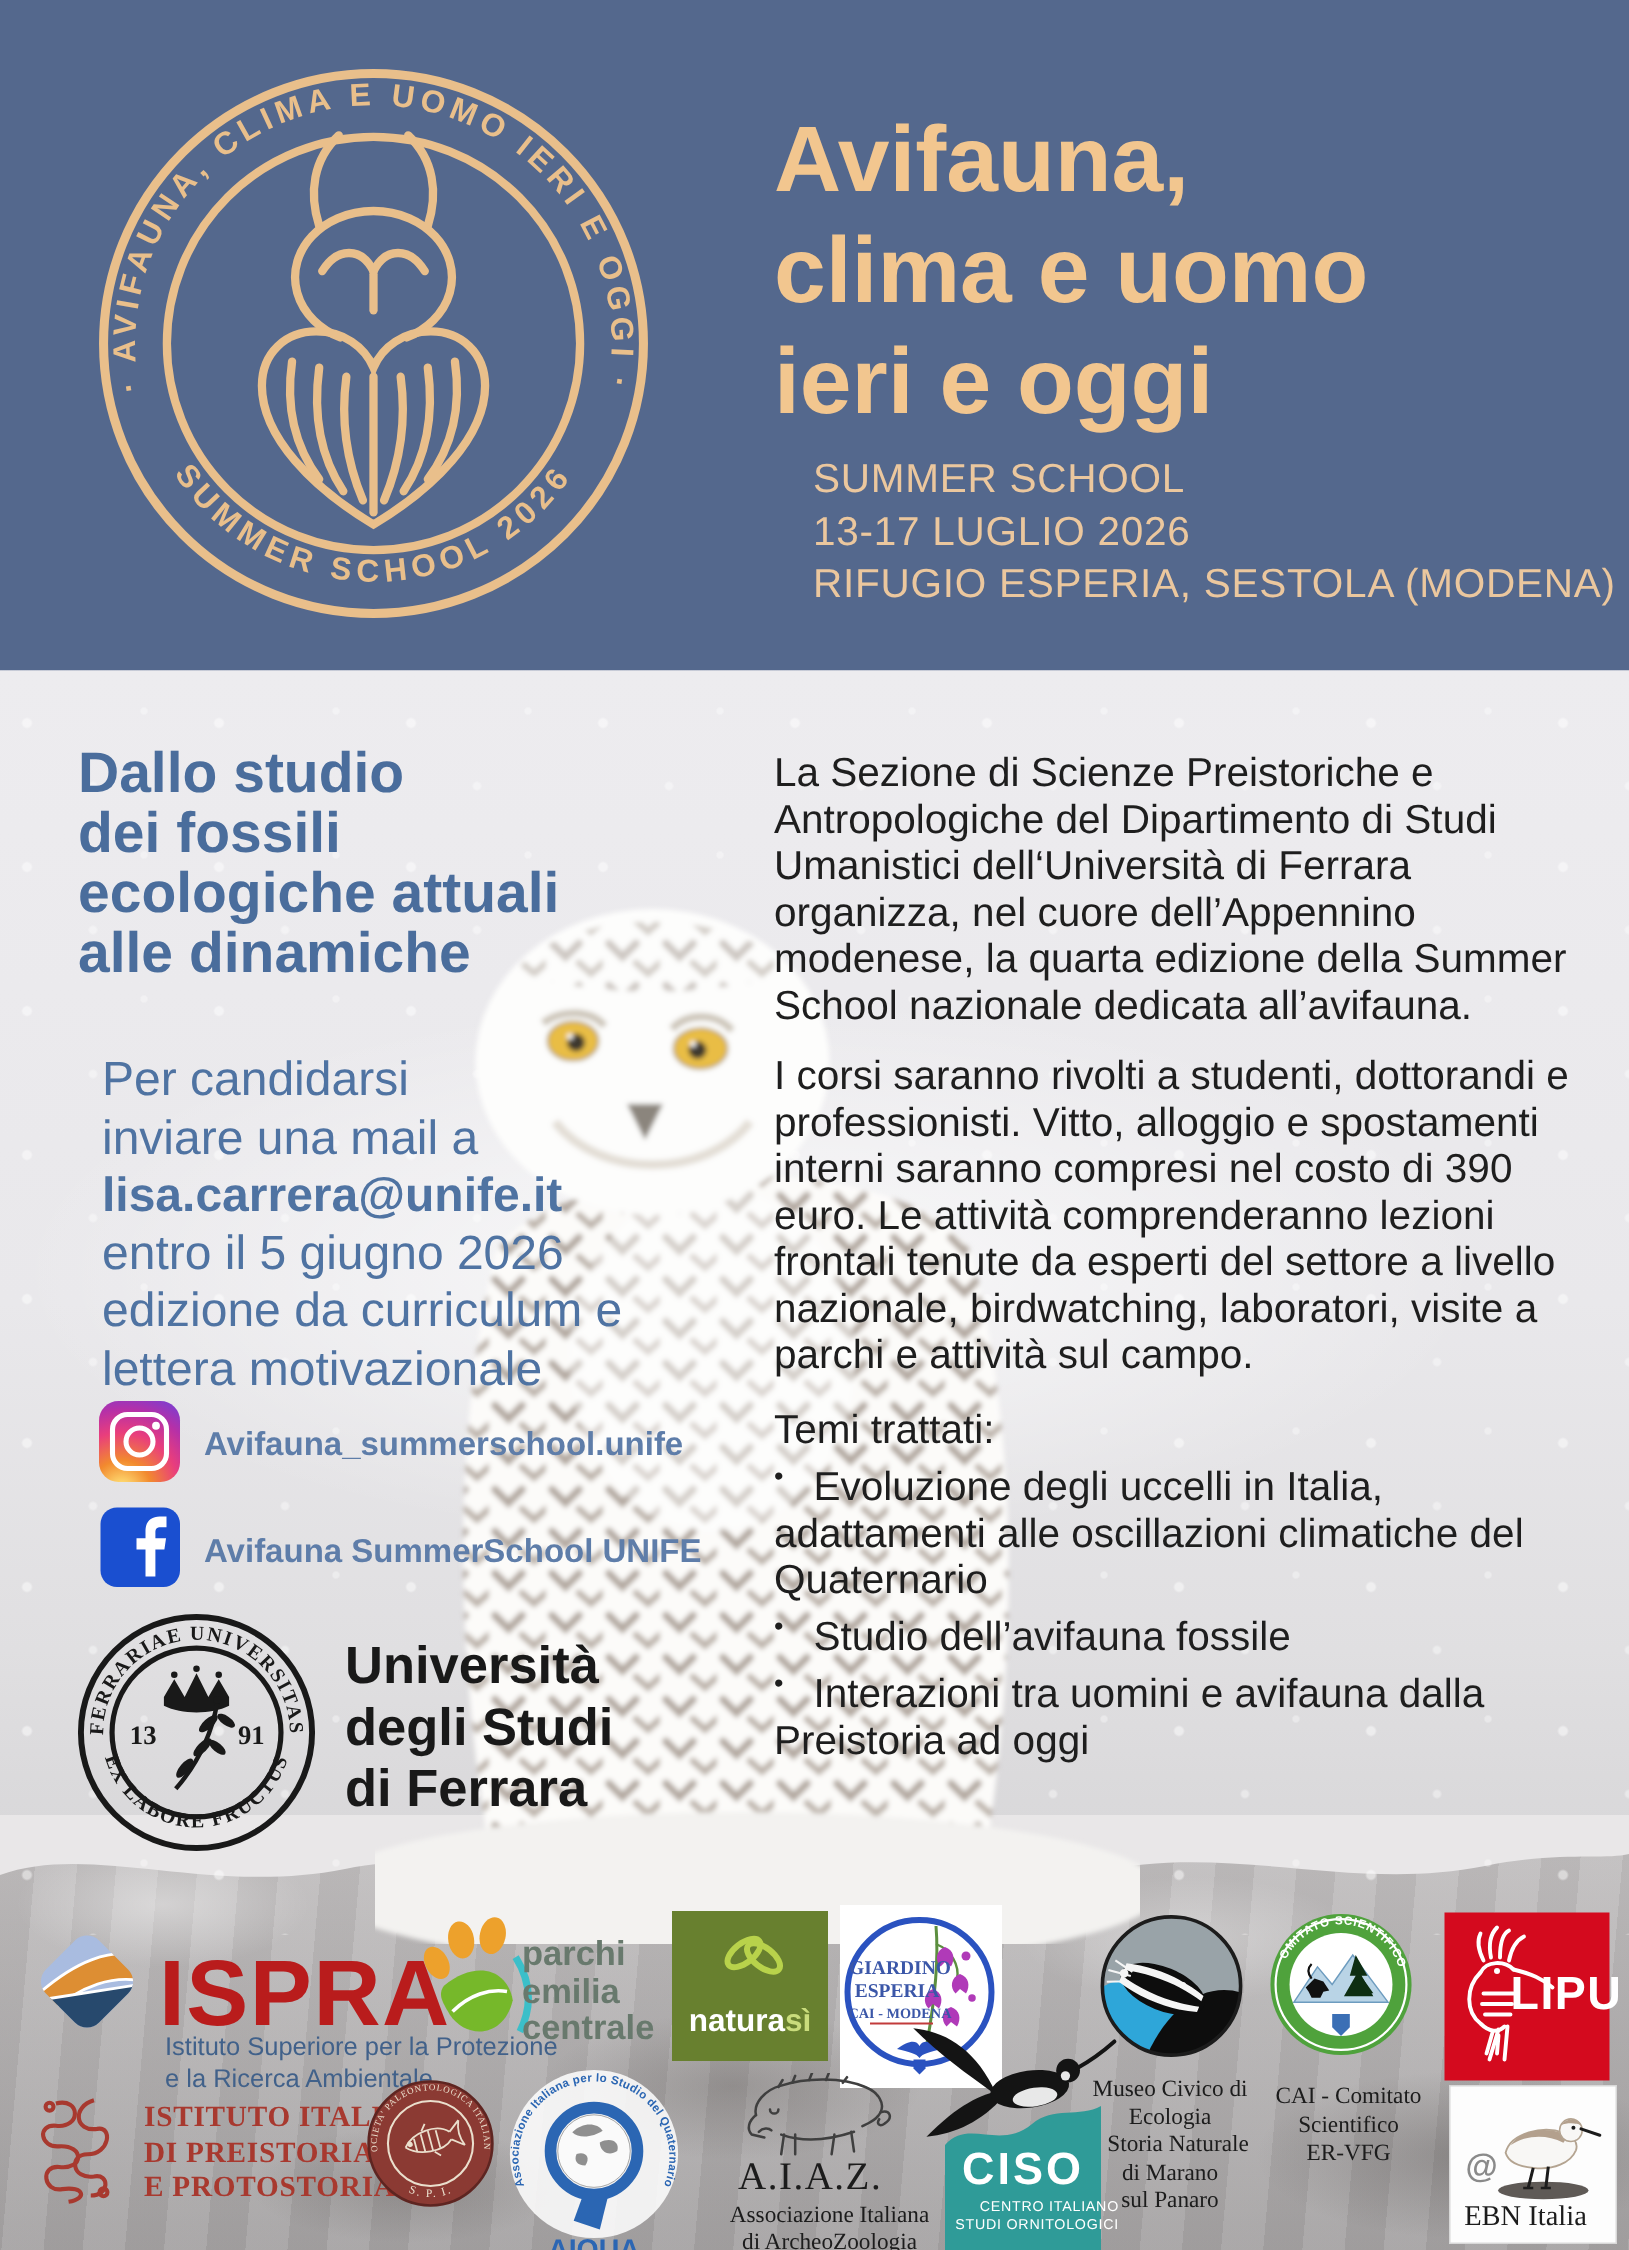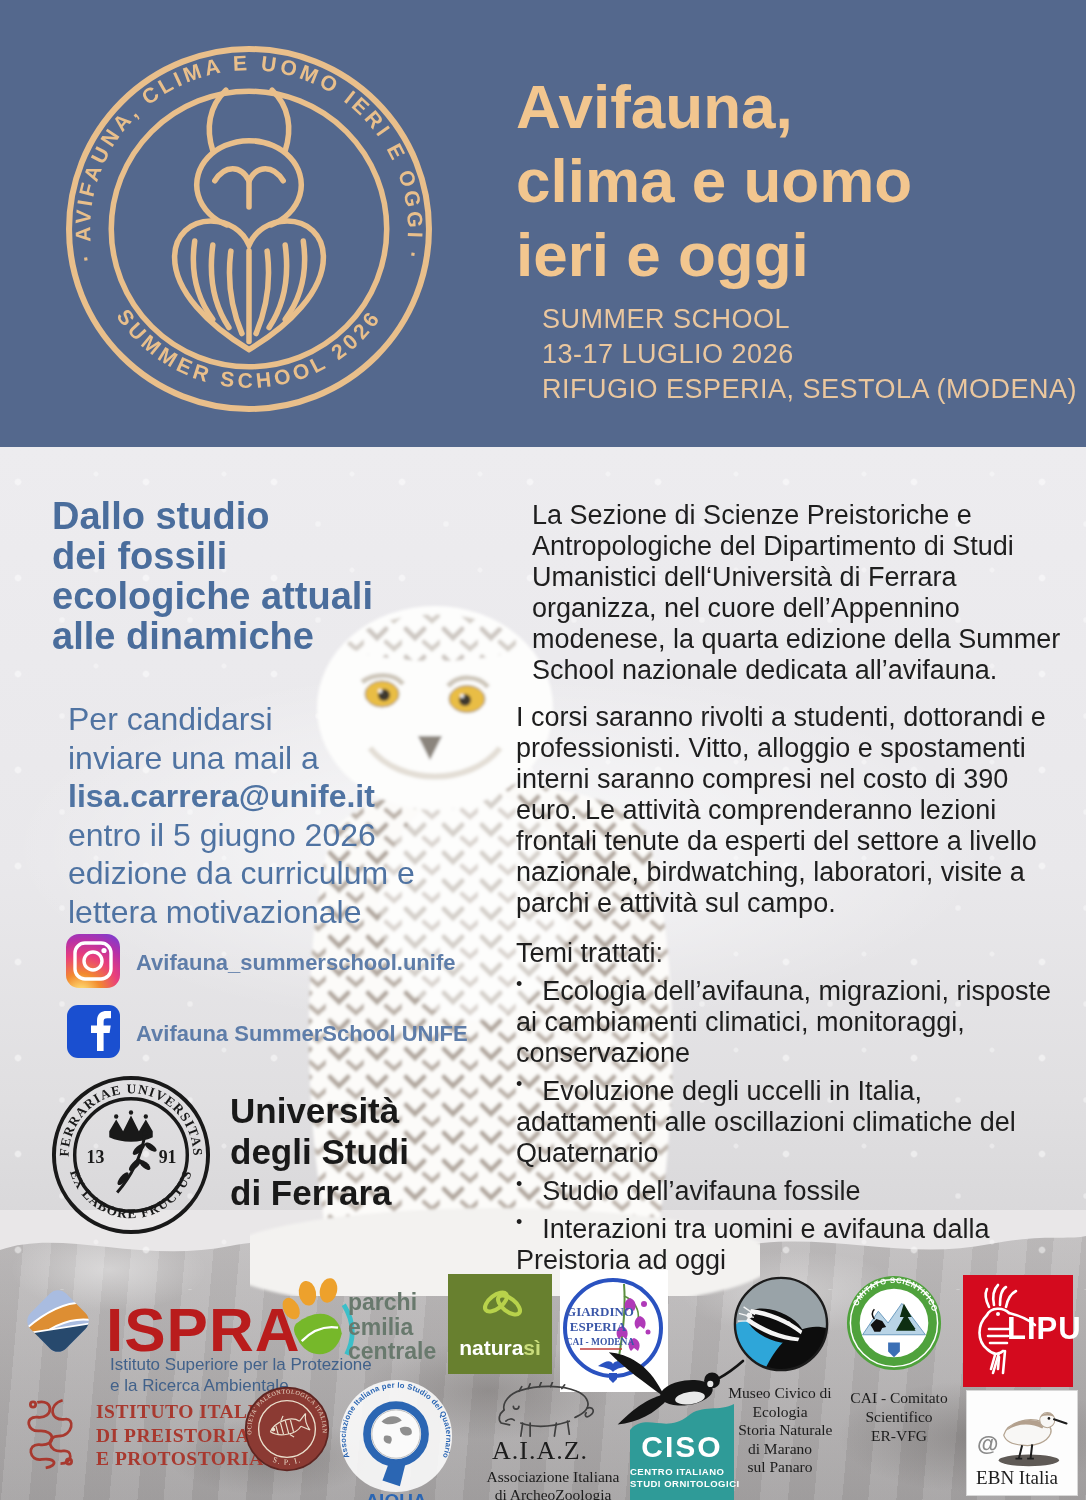--- a/index.html
+++ b/index.html
@@ -201,27 +201,26 @@
     <text class="sertext" x="46" y="90" font-size="18" font-weight="bold" text-anchor="middle" fill="currentColor">13</text>
     <text class="sertext" x="119" y="90" font-size="18" font-weight="bold" text-anchor="middle" fill="currentColor">91</text>
   </svg>
 
   <div class="abs uniname" style="left: 230px; top: 1090px; color: rgb(25, 25, 25);">
     <div>Università</div>
     <div>degli Studi</div>
     <div>di Ferrara</div>
   </div>
 
-  <div class="abs rtext" style="left: 516px; top: 500px; width: 534px; color: rgb(30, 30, 30); margin-left: 16px;">La Sezione di Scienze Preistoriche e Antropologiche del Dipartimento di Studi Umanistici dell‘Università di Ferrara organizza, nel cuore dell’Appennino modenese, la quarta edizione della Summer School nazionale dedicata all’avifauna.</div>
+  <div class="abs rtext" style="left: 516px; top: 500px; width: 534px; color: rgb(30, 30, 30);">La Sezione di Scienze Preistoriche e Antropologiche del Dipartimento di Studi Umanistici dell‘Università di Ferrara organizza, nel cuore dell’Appennino modenese, la quarta edizione della Summer School nazionale dedicata all’avifauna.</div>
 
   <div class="abs rtext" style="left: 516px; top: 702px; width: 534px; color: rgb(30, 30, 30);">I corsi saranno rivolti a studenti, dottorandi e professionisti. Vitto, alloggio e spostamenti interni saranno compresi nel costo di 390 euro. Le attività comprenderanno lezioni frontali tenute da esperti del settore a livello nazionale, birdwatching, laboratori, visite a parchi e attività sul campo.</div>
 
   <div class="abs rtext" style="left: 516px; top: 938px; width: 540px; color: rgb(30, 30, 30);">
     <div>Temi trattati:</div>
-    <div class="topic"><span class="tb">•</span><span>Ecologia dell’avifauna, migrazioni, risposte ai cambiamenti climatici, monitoraggi, conservazione</span></div>
     <div class="topic"><span class="tb">•</span><span>Evoluzione degli uccelli in Italia, adattamenti alle oscillazioni climatiche del Quaternario</span></div>
     <div class="topic"><span class="tb">•</span><span>Studio dell’avifauna fossile</span></div>
     <div class="topic"><span class="tb">•</span><span>Interazioni tra uomini e avifauna dalla Preistoria ad oggi</span></div>
   </div>
 
   <svg class="abs" style="left:20px;top:1281px" width="76" height="80" viewBox="0 0 100 100">
     <defs>
         <clipPath id="diam">
           <rect x="17" y="17" width="66" height="66" rx="15" transform="rotate(45 50 50)"></rect>
         </clipPath>
@@ -442,21 +441,21 @@
       <path d="M134,38 C145,32 153,26 162,18" stroke="#141414" stroke-width="3" fill="none" stroke-linecap="round"></path>
       <ellipse cx="102" cy="60" rx="17" ry="7" fill="#e8e8e8" transform="rotate(-8 102 60)"></ellipse>
       <circle cx="125" cy="44" r="3.5" fill="#e8e8e8"></circle>
     </g>
   </svg>
   <div class="abs" style="left:630px;top:1396px;width:104px;height:104px">
     <svg width="104" height="104" viewBox="0 0 104 104">
       <path d="M0,34 C16,16 36,38 58,20 C72,8 90,16 104,8 L104,104 L0,104 Z" style="fill: rgb(47, 155, 152);"></path>
     </svg>
     <div class="abs" style="left:0;top:34px;width:104px;text-align:center;font-size:30px;font-weight:bold;color:#fff;letter-spacing:2px">CISO</div>
-    <div class="abs pre" style="left:0;top:70px;width:116px;text-align:left;font-size:9.5px;font-weight:bold;color:#fff;line-height:11.5px;letter-spacing:.5px">CENTRO ITALIANO
+    <div class="abs pre" style="left:0;top:70px;width:116px;text-align:right;font-size:9.5px;font-weight:normal;color:#fff;line-height:11.5px;letter-spacing:.5px">CENTRO ITALIANO
 STUDI ORNITOLOGICI</div>
   </div>
 
   <div class="abs" style="left:966px;top:1390px;width:110px;height:104px;background:#fdfdfd;border:1px solid #d8d8d8">
     <svg class="abs" style="left:8px;top:4px" width="96" height="72" viewBox="0 0 110 86">
       <ellipse cx="62" cy="78" rx="36" ry="7" fill="#433d38" opacity=".85"></ellipse>
       <path d="M32,48 C36,32 62,26 78,32 C86,35 90,40 88,46 C84,56 70,62 54,60 C42,59 34,55 32,48 Z" fill="#f8f7f5" stroke="#b4a491" stroke-width="1.5"></path>
       <path d="M36,42 C44,29 66,27 78,33 C80,35 80,38 78,40 C64,33 48,34 36,42 Z" fill="#b3a08d"></path>
       <circle cx="84" cy="30" r="9" fill="#f8f7f5" stroke="#b4a491" stroke-width="1.2"></circle>
       <path d="M76,26 C80,20 90,20 92,26 C87,24 81,24 76,26 Z" fill="#b3a08d"></path>

